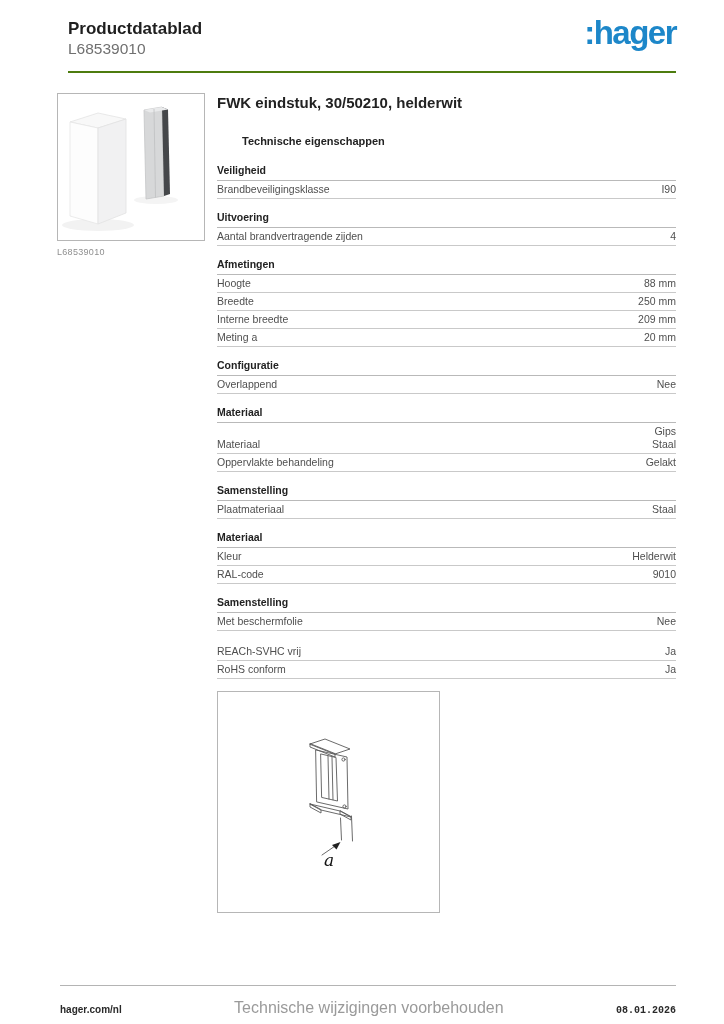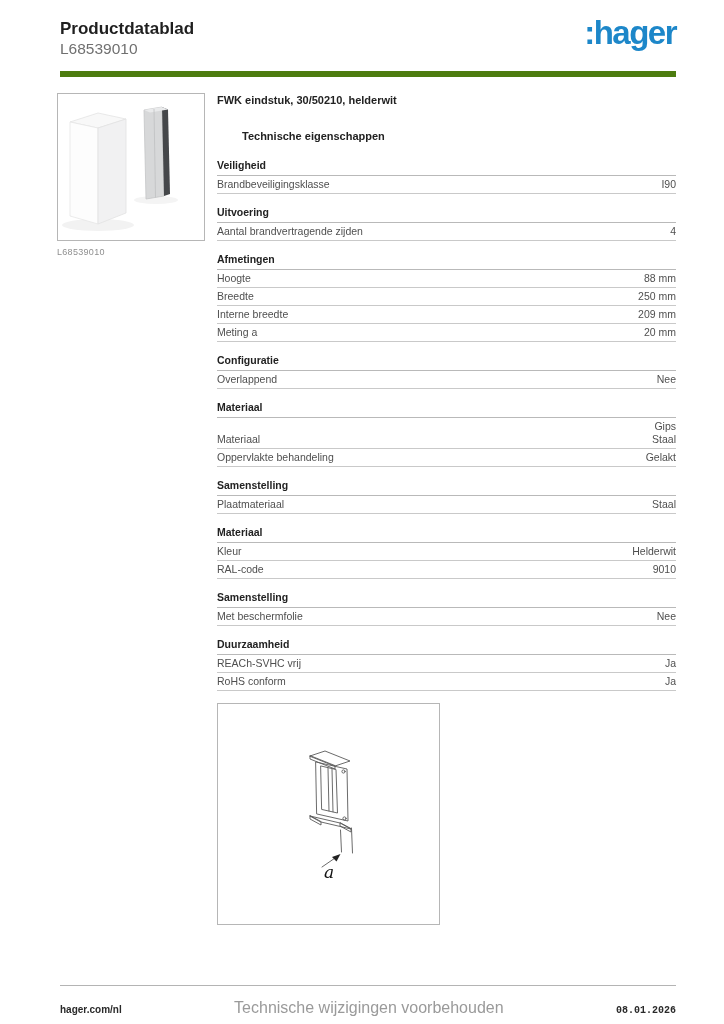--- a/index.html
+++ b/index.html
@@ -1,35 +1,35 @@
 <!DOCTYPE html>
 <html><head>
 <meta charset="utf-8">
 <style>
   * { margin:0; padding:0; box-sizing:border-box; }
   html,body { background:#ffffff; }
   body { font-family:"Liberation Sans","DejaVu Sans",sans-serif; }
   .page { position:relative; width:724px; height:1024px; background:#ffffff; overflow:hidden; }
 
   
-  .header { position:absolute; left:60px; right:48px; top:0; padding-top:19px; padding-bottom:13px;
-            border-bottom:6px solid #4d7c0f; }
+  .header { position:absolute; left:68px; right:48px; top:0; padding-top:19px; padding-bottom:13px;
+            border-bottom:2px solid #4d7c0f; }
   .doc-title { font-size:17px; font-weight:bold; color:#1f1f1f; line-height:1.15; }
   .doc-code  { font-size:15.5px; color:#707070; line-height:1.2; margin-top:1px; }
   .logo { position:absolute; right:0; top:16px; font-size:33px; font-weight:bold;
           color:#1d87c9; letter-spacing:-1.5px; line-height:1; }
 
   
   .left-col { position:absolute; left:57px; top:93px; width:148px; }
   .product-image-box { width:148px; height:148px; border:1px solid #b6b6b6; background:#fff; }
   .image-caption { margin-top:6px; font-size:9px; color:#8f8f8f; letter-spacing:0.3px; }
 
   
   .right-col { position:absolute; left:217px; top:90px; width:459px; }
-  .product-title { font-size:11px; font-weight:bold; color:#222; padding-top:4px; }
+  .product-title { font-size:15px; font-weight:bold; color:#222; padding-top:4px; }
   .tech-heading  { font-size:11px; font-weight:bold; color:#222; margin-top:24px; margin-bottom:17px;margin-left:25px; }
 
   .spec-section { margin-bottom:12px; }
   .section-title { font-size:10.5px; font-weight:bold; color:#222;
                    padding-bottom:4px; border-bottom:1px solid #b9b9b9; }
   .spec-row { display:flex; justify-content:space-between; align-items:flex-end;
               border-bottom:1px solid #c9c9c9; padding:2px 0 2px 0;
               font-size:10.5px; color:#4f4f4f; line-height:1.24; }
   .row-label { text-align:left; }
   .row-values { text-align:right; }
@@ -206,21 +206,20 @@
   <div class="spec-row">
     <span class="row-label">Met beschermfolie</span>
     <span class="row-values">
                 <div>Nee</div>
               </span>
   </div>
 </div>
   </section>
 
   <section class="spec-section">
-    <h3 class="section-title">Duurzaamheid</h3>
     <div class="rows">
   <div class="spec-row">
     <span class="row-label">REACh-SVHC vrij</span>
     <span class="row-values">
                 <div>Ja</div>
               </span>
   </div>
 
   <div class="spec-row">
     <span class="row-label">RoHS conform</span>

